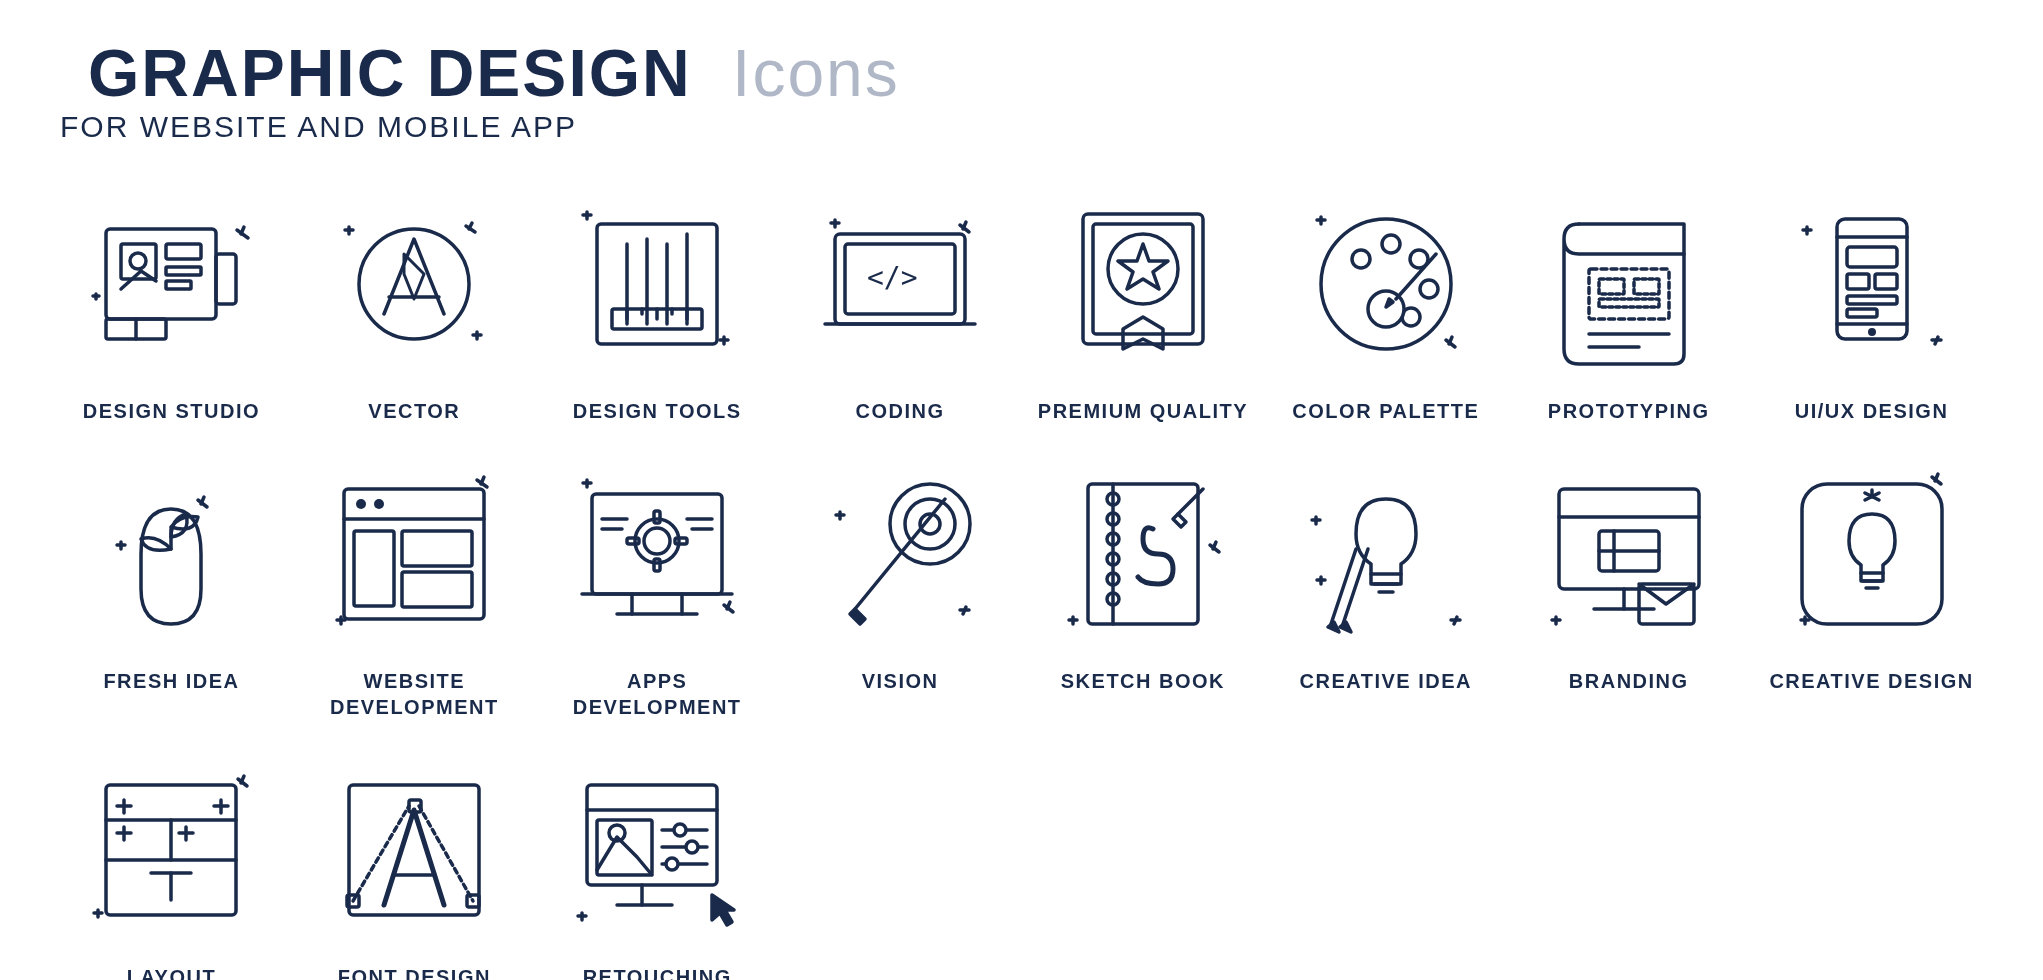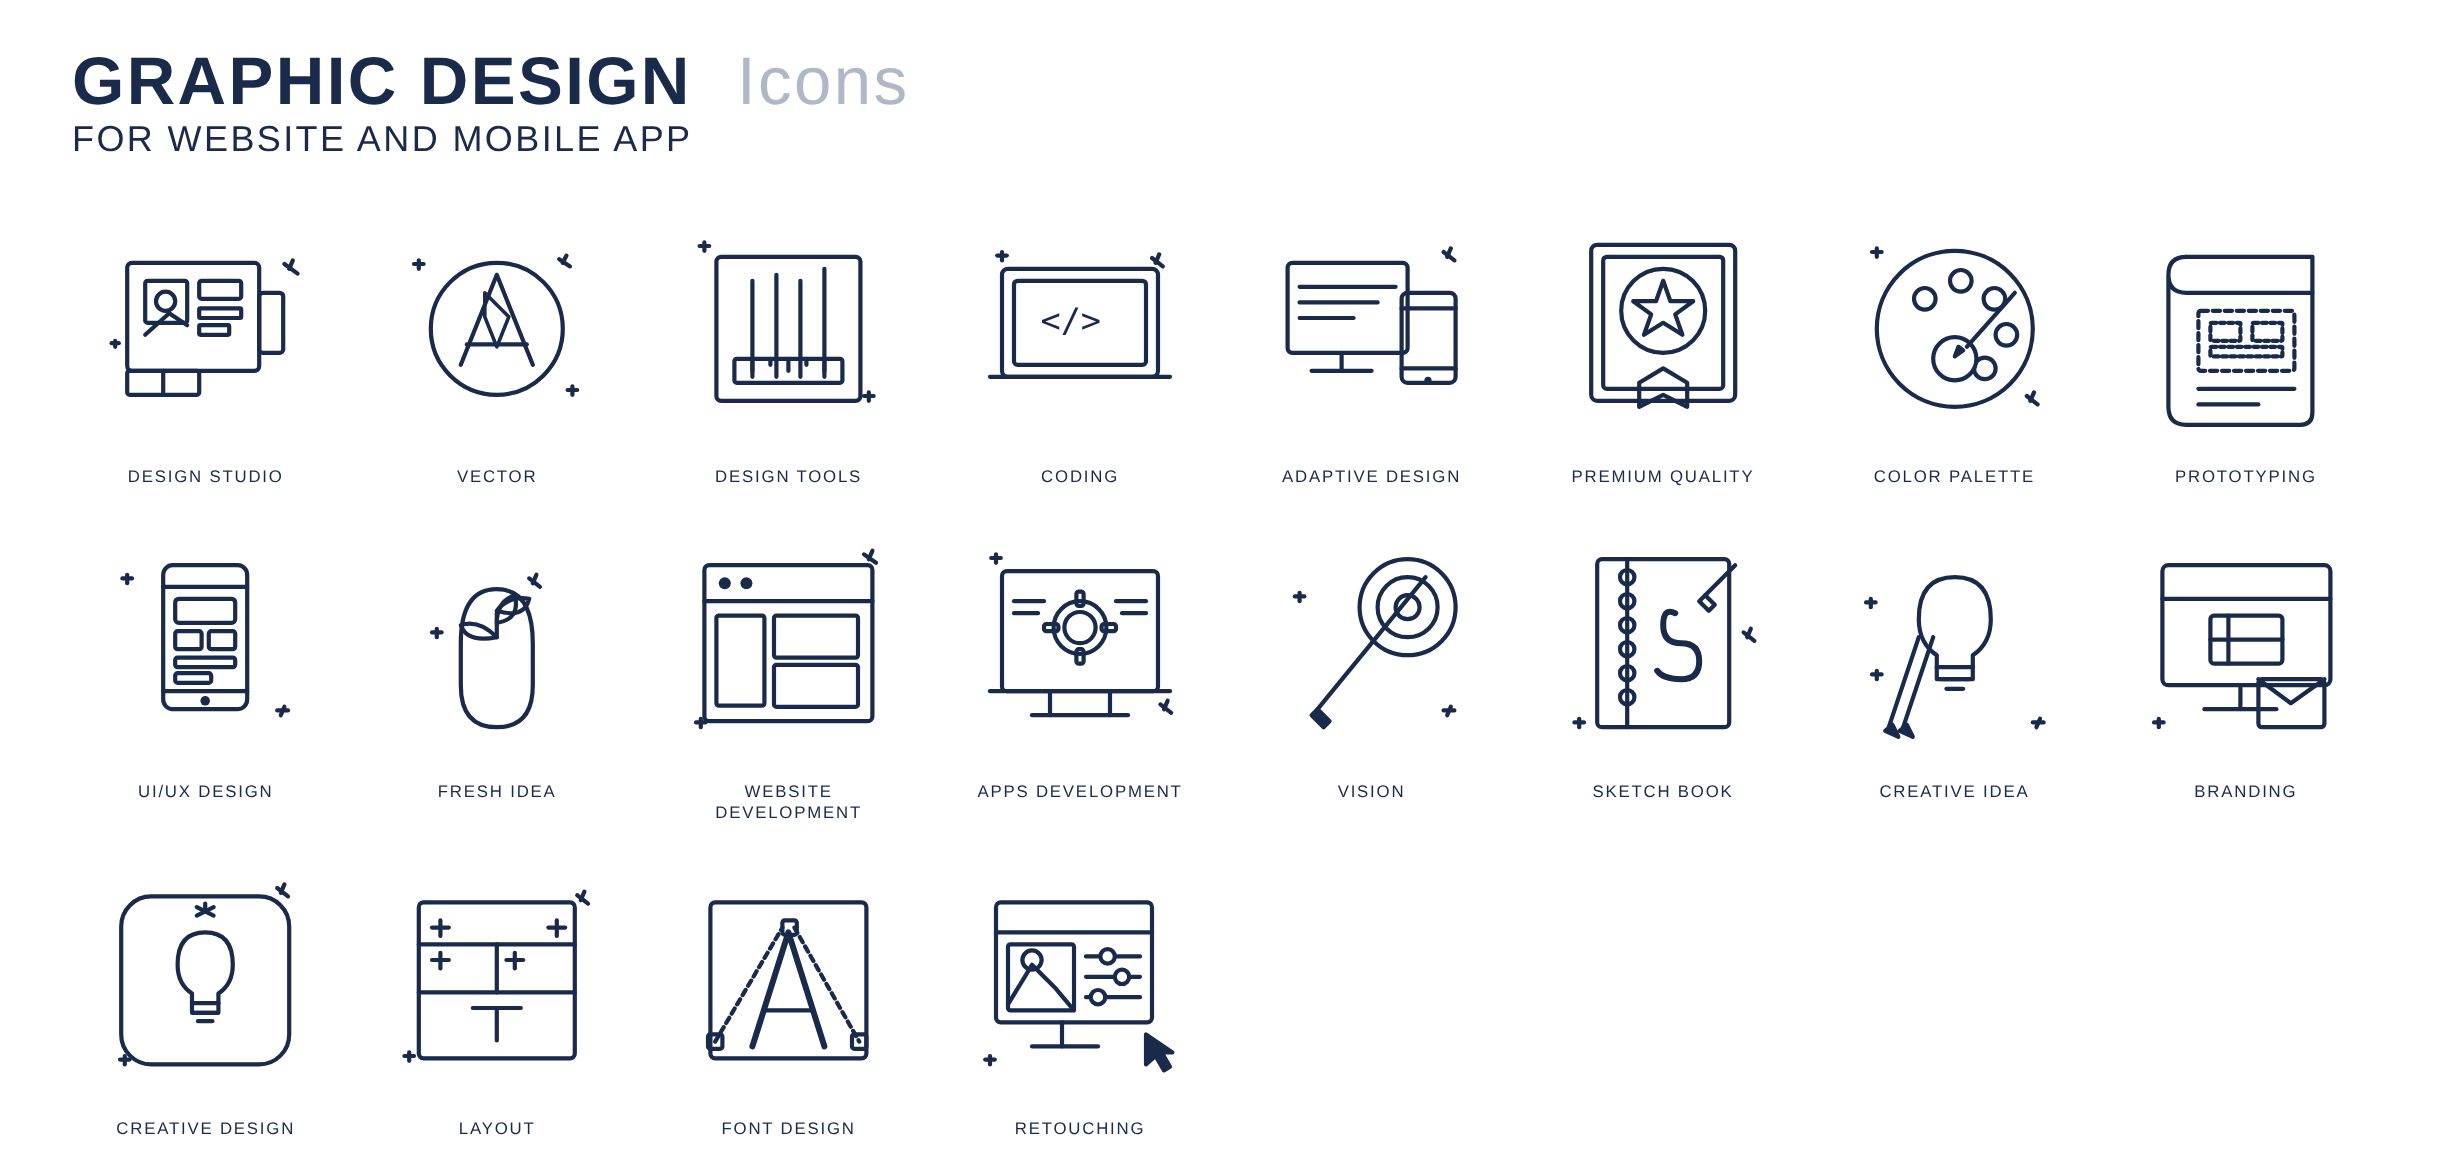--- a/index.html
+++ b/index.html
@@ -8,24 +8,25 @@
       font-family: 'Arial', sans-serif;
       width: 2043px;
       min-height: 980px;
       padding: 40px 60px;
       color: #1a2a4a;
     }
     .header {
       margin-bottom: 40px;
     }
     .header-title {
-      font-size: 56px;
+      font-size: 66px;
       font-weight: 900;
       letter-spacing: 2px;
       line-height: 1;
+      margin-left: 28px;
     }
     .header-title .bold-part {
       color: #1a2a4a;
       font-weight: 900;
     }
     .header-title .light-part {
       color: #b0b8c8;
       font-weight: 300;
       margin-left: 20px;
     }
@@ -53,22 +54,22 @@
       height: 200px;
       display: flex;
       align-items: center;
       justify-content: center;
     }
     .icon-box svg {
       width: 170px;
       height: 170px;
     }
     .icon-label {
-      font-size: 14px;
-      font-weight: 400;
+      font-size: 20px;
+      font-weight: 700;
       letter-spacing: 1.5px;
       text-align: center;
       color: #1a2a4a;
       text-transform: uppercase;
       line-height: 1.3;
     }
   </style>
 </head>
 <body>
 
@@ -165,43 +166,20 @@
 
         <line x1="148" y1="30" x2="151" y2="23"></line>
         <line x1="145" y1="26" x2="154" y2="33"></line>
         <line x1="20" y1="28" x2="20" y2="21"></line>
         <line x1="16" y1="24" x2="24" y2="24"></line>
       </svg>
     </div>
     <div class="icon-label">CODING</div>
   </div>
 
-  <div class="icon-item">
-    <div class="icon-box">
-      <svg viewBox="0 0 170 170" fill="none" stroke="#1a2a4a" stroke-width="3.5" stroke-linecap="round" stroke-linejoin="round">
-
-        <rect x="15" y="30" width="100" height="75" rx="4"></rect>
-        <line x1="60" y1="105" x2="60" y2="120"></line>
-        <line x1="35" y1="120" x2="85" y2="120"></line>
-
-        <line x1="25" y1="50" x2="105" y2="50"></line>
-        <line x1="25" y1="63" x2="90" y2="63"></line>
-        <line x1="25" y1="76" x2="70" y2="76"></line>
-
-        <rect x="110" y="55" width="45" height="75" rx="5"></rect>
-        <line x1="110" y1="68" x2="155" y2="68"></line>
-        <line x1="110" y1="118" x2="155" y2="118"></line>
-        <circle cx="132" cy="128" r="3" fill="#1a2a4a" stroke="none"></circle>
-
-        <line x1="148" y1="25" x2="151" y2="18"></line>
-        <line x1="145" y1="21" x2="154" y2="28"></line>
-      </svg>
-    </div>
-    <div class="icon-label">ADAPTIVE DESIGN</div>
-  </div>
 
   <div class="icon-item">
     <div class="icon-box">
       <svg viewBox="0 0 170 170" fill="none" stroke="#1a2a4a" stroke-width="3.5" stroke-linecap="round" stroke-linejoin="round">
 
         <rect x="25" y="15" width="120" height="130" rx="5"></rect>
         <rect x="35" y="25" width="100" height="110" rx="3"></rect>
         <circle cx="85" cy="70" r="35"></circle>
         <path d="M85 45 L91 62 L110 62 L95 73 L101 90 L85 80 L69 90 L75 73 L60 62 L79 62 Z"></path>
 

